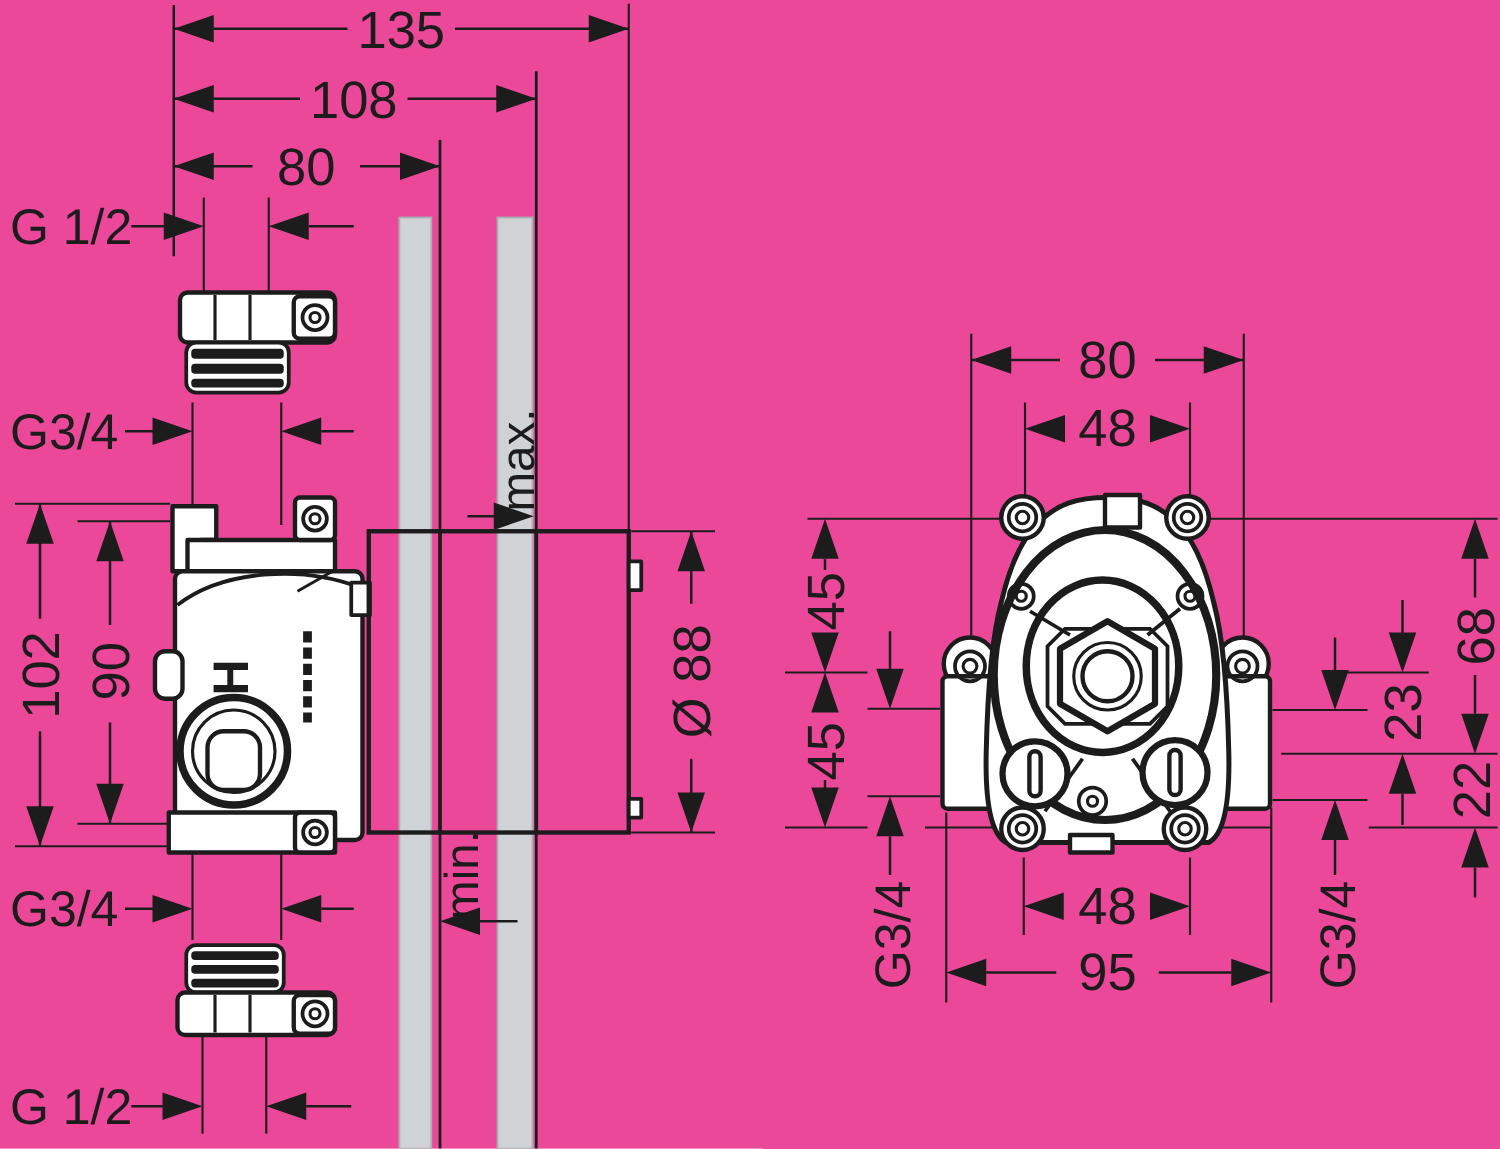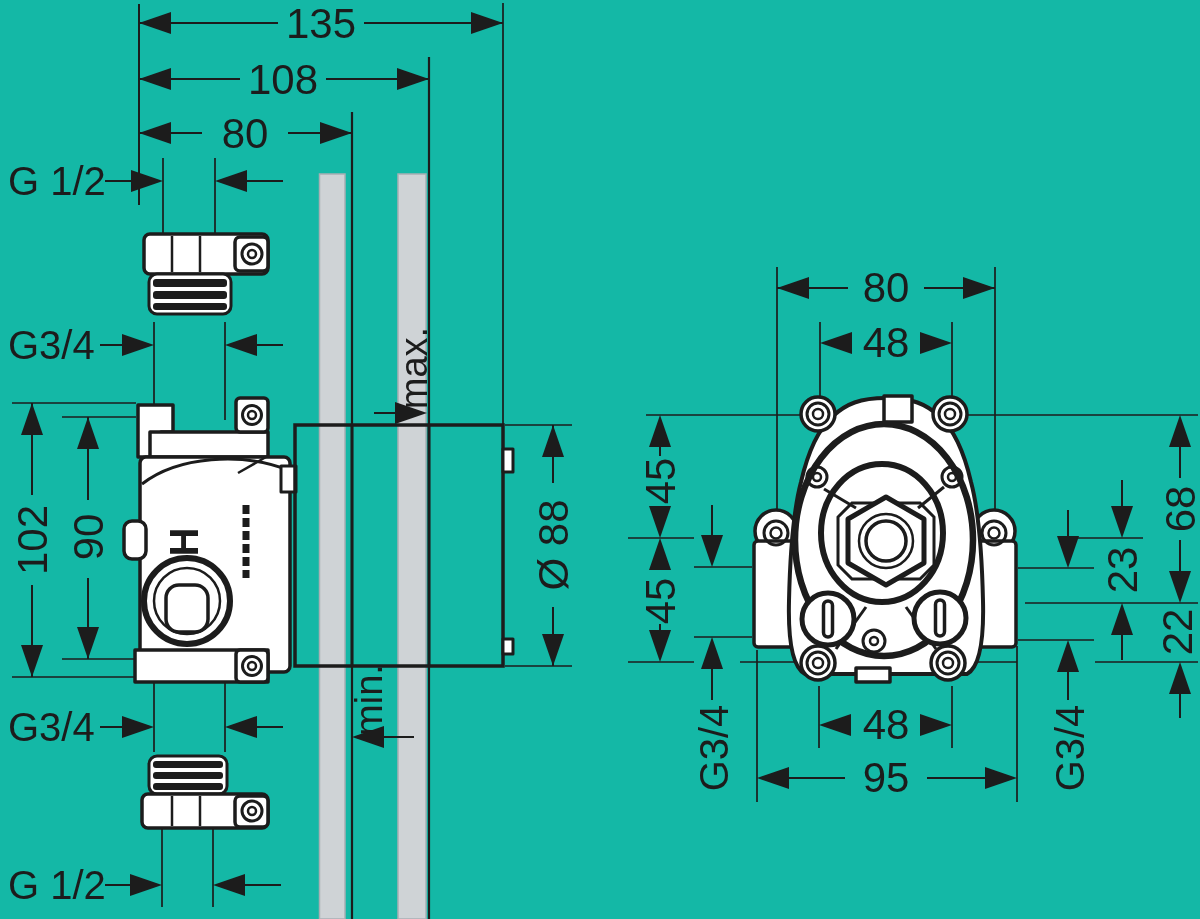--- a/index.html
+++ b/index.html
@@ -1,16 +1,16 @@
 <!DOCTYPE html>
 <html><head>
 <meta charset="utf-8">
 <style>
   html,body{margin:0;padding:0;background:#ffffff;}
-  .stage{position:relative;width:1200px;height:919px;background:#14b8a6;overflow:hidden;
+  .stage{position:relative;width:1200px;height:919px;background:#ec4899;overflow:hidden;
          font-family:"Liberation Sans",sans-serif;}
   svg{position:absolute;left:0;top:0;}
   .dl{stroke:#1c1c1c;stroke-width:2;fill:none;}     
   .xl{stroke:#1c1c1c;stroke-width:1.7;fill:none;}   
   .ml{stroke:#1c1c1c;stroke-width:2.2;fill:none;}   
   .ol{fill:#ffffff;stroke:#1c1c1c;stroke-width:3.5;stroke-linejoin:round;} 
   .o3{fill:#ffffff;stroke:#1c1c1c;stroke-width:3;stroke-linejoin:round;}
   .on{fill:none;stroke:#1c1c1c;stroke-width:3.5;}
   .n2{fill:none;stroke:#1c1c1c;stroke-width:2.5;}
   .n3{fill:none;stroke:#1c1c1c;stroke-width:3;}

